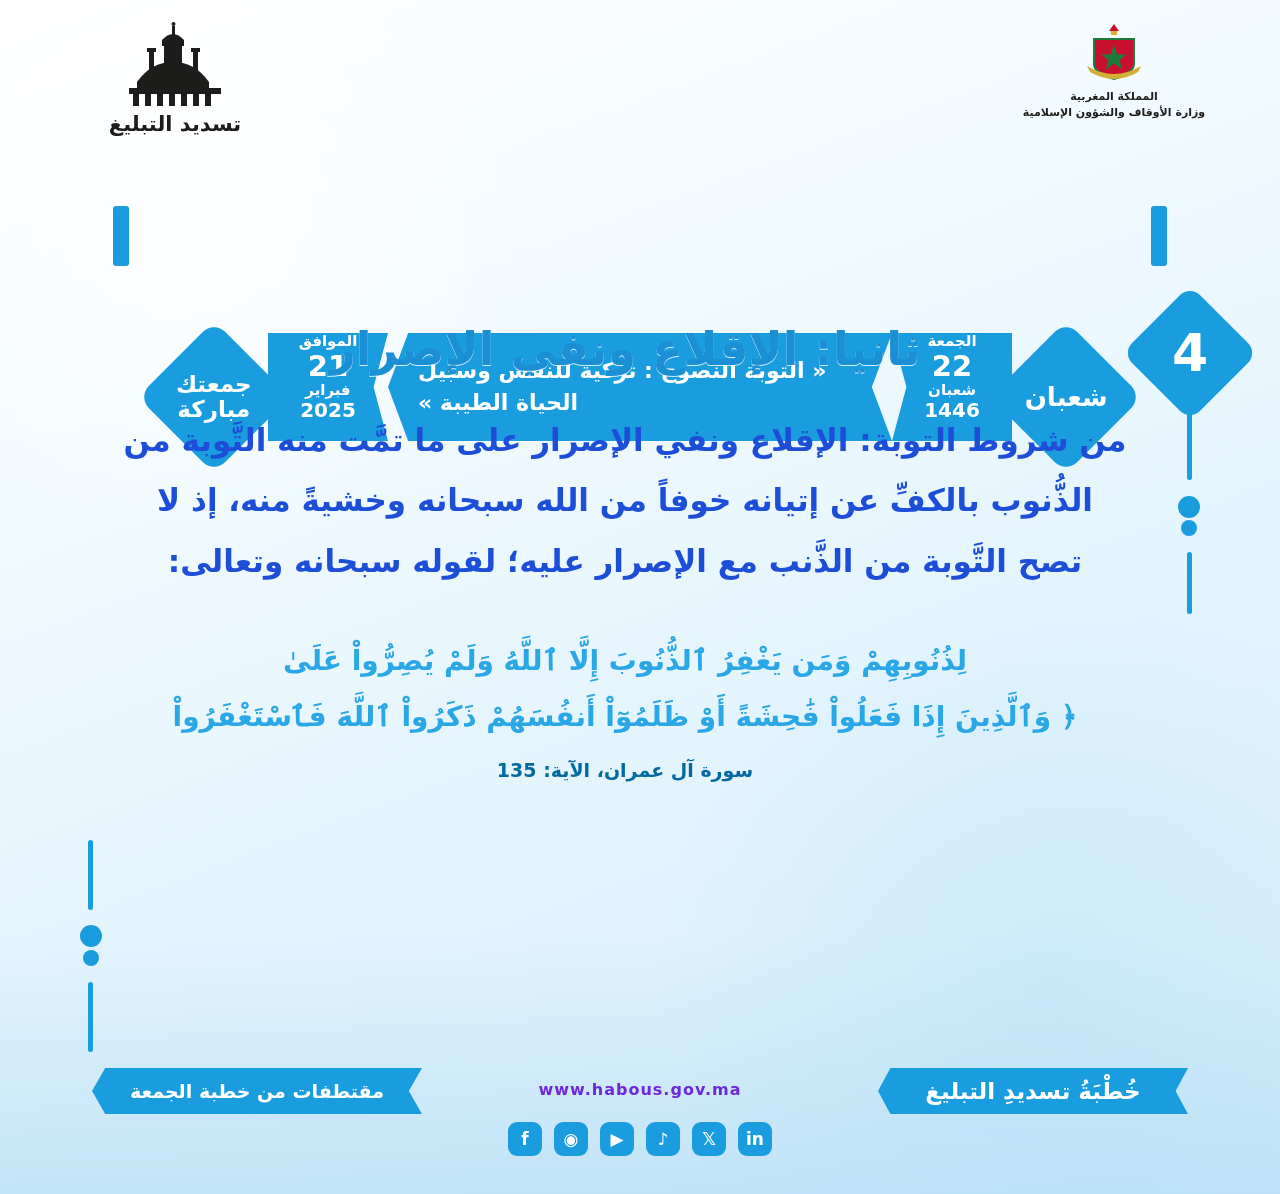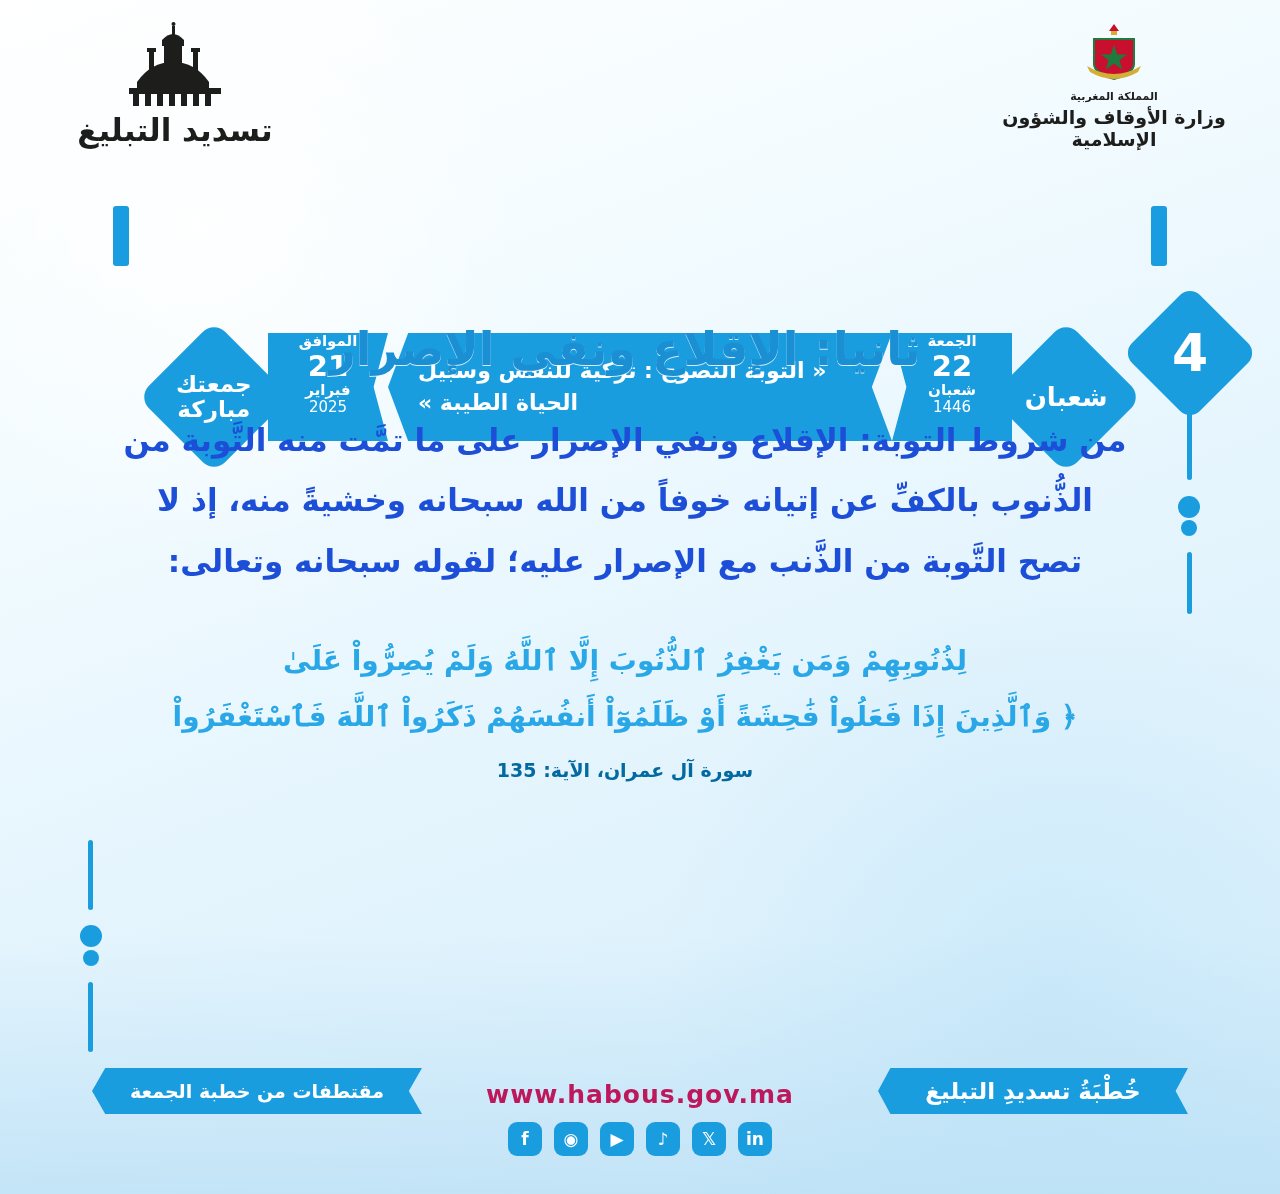--- a/index.html
+++ b/index.html
@@ -20,25 +20,25 @@
     background:radial-gradient(circle at 50% 50%,rgba(190,228,248,.55),rgba(255,255,255,0) 68%);
   }
   .wave{position:absolute;left:0;right:0;bottom:0;height:260px;
     background:linear-gradient(to top,rgba(173,217,243,.55),rgba(173,217,243,0));}
 
   
   .header{position:absolute;top:0;left:0;right:0;height:160px;}
   .brand-left{position:absolute;left:60px;top:22px;width:230px;text-align:center;color:#2b2b2b;}
   .brand-left .mosque{display:block;margin:0 auto;}
   .brand-left .brand-text{
-    font-size:31px;font-weight:bold;letter-spacing:.5px;margin-top:2px;color:#1d1d1b;
+    font-size:21px;font-weight:bold;letter-spacing:.5px;margin-top:2px;color:#1d1d1b;
   }
   .brand-right{position:absolute;right:46px;top:22px;width:240px;text-align:center;}
   .brand-right .ministry1{font-size:11px;color:#1d1d1b;font-weight:bold;margin-top:4px;}
-  .brand-right .ministry2{font-size:19px;color:#1d1d1b;font-weight:bold;margin-top:3px;}
+  .brand-right .ministry2{font-size:11px;color:#1d1d1b;font-weight:bold;margin-top:3px;}
 
   
   .ribbon{position:absolute;top:160px;left:0;right:0;height:135px;}
   .bar-end{position:absolute;top:46px;width:16px;height:60px;background:#1a9de0;border-radius:3px;}
   .bar-left{left:113px;}
   .bar-right{right:113px;}
 
   .badge{
     position:absolute;top:183px;width:108px;height:108px;background:#1a9ddf;
     transform:rotate(45deg);border-radius:16px;
@@ -59,21 +59,21 @@
     clip-path:polygon(0 0,100% 0,100% 100%,0 100%,12% 50%);
   }
   .chev-date-left{
     left:268px;width:120px;
     clip-path:polygon(0 0,100% 0,88% 50%,100% 100%,0 100%);
   }
   .datecol{line-height:1.12;}
   .datecol .d-top{font-size:15px;font-weight:bold;}
   .datecol .d-num{font-size:29px;font-weight:bold;}
   .datecol .d-mid{font-size:15px;font-weight:bold;}
-  .datecol .d-yr{font-size:15px;font-weight:normal;}
+  .datecol .d-yr{font-size:20px;font-weight:bold;}
 
   .chev-title{
     position:absolute;top:173px;left:388px;right:388px;height:108px;background:#1a9ddf;color:#fff;
     clip-path:polygon(4% 0,100% 0,96% 50%,100% 100%,4% 100%,0 50%);
     display:flex;align-items:center;justify-content:center;
   }
   .chev-title .t{font-size:22px;font-weight:bold;line-height:1.45;text-align:left;padding:0 30px;}
 
   
   .num-marker{position:absolute;right:42px;top:305px;width:96px;height:96px;background:#1a9ddf;
@@ -113,21 +113,21 @@
   .foot-chev{
     position:absolute;top:4px;height:46px;background:#1a9ddf;color:#fff;
     display:flex;align-items:center;justify-content:center;
   }
   .foot-right{right:92px;width:310px;clip-path:polygon(4% 0,100% 0,96% 50%,100% 100%,4% 100%,0 50%);}
   .foot-left{left:92px;width:330px;clip-path:polygon(4% 0,100% 0,96% 50%,100% 100%,4% 100%,0 50%);}
   .foot-chev .ft{font-size:23px;font-weight:bold;}
   .foot-left .ft{font-size:19px;font-weight:bold;}
   .site{
     position:absolute;left:0;right:0;top:16px;text-align:center;
-    font-size:25px;font-weight:bold;color:#be185d;letter-spacing:1px;
+    font-size:16px;font-weight:bold;color:#6d28d9;letter-spacing:1px;
     font-family:"DejaVu Sans","Liberation Sans",sans-serif;
   }
   .socials{position:absolute;left:0;right:0;top:58px;display:flex;justify-content:center;gap:12px;direction:ltr;}
   .soc{width:34px;height:34px;border-radius:9px;background:#1a9ddf;color:#fff;
     display:flex;align-items:center;justify-content:center;font-size:17px;font-weight:bold;}
 </style>
 </head>
 <body>
 
 <div class="bg-deco"></div>

